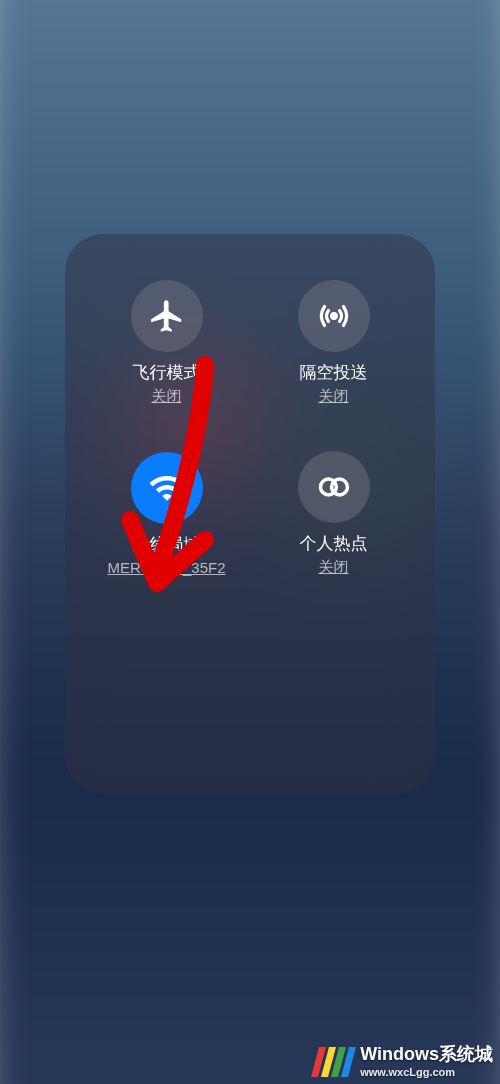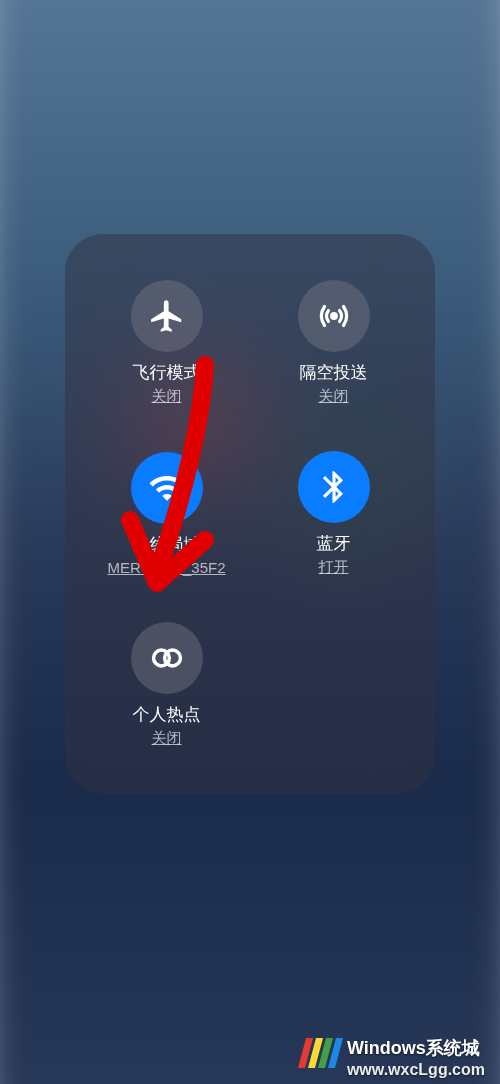--- a/index.html
+++ b/index.html
@@ -124,23 +124,23 @@
       position: absolute;
       top: 345px;
       left: 115px;
       pointer-events: none;
       z-index: 10;
     }
     
     .watermark {
       position: absolute;
       bottom: 0;
-      right: 12px;
-      display: flex;
-      align-items: flex-start;
+      right: 4px;
+      display: flex;
+      align-items: center;
       padding: 5px 3px;
     }
     
     .watermark-bars {
       display: flex;
       align-items: flex-end;
       gap: 3px;
       margin-right: 8px;
     }
     
@@ -157,21 +157,21 @@
       line-height: 1.2;
       text-shadow: 0 1px 2px rgba(0,0,0,0.6);
     }
     
     .watermark-text .title {
       font-size: 18px;
       font-weight: 700;
     }
     
     .watermark-text .url {
-      font-size: 16px;
+      font-size: 11px;
       opacity: 0.9;
     }
   </style>
 </head>
 <body>
 
 <div class="background"></div>
 
 <div class="control-panel">
   <div class="control-grid">
@@ -203,29 +203,20 @@
     <div class="control-item">
       <div class="control-icon-circle icon-on">
         <svg class="icon-svg" viewBox="0 0 24 24" fill="#ffffff">
           <path d="M1 9l2 2c4.97-4.97 13.03-4.97 18 0l2-2C16.93 2.93 7.08 2.93 1 9zm8 8l3 3 3-3c-1.65-1.66-4.34-1.66-6 0zm-4-4l2 2c2.76-2.76 7.24-2.76 10 0l2-2C15.14 9.14 8.87 9.14 5 13z"></path>
         </svg>
       </div>
       <div class="control-title">无线局域</div>
       <div class="control-status">MERCURY_35F2</div>
     </div>
 
-    <div class="control-item">
-      <div class="control-icon-circle icon-on">
-        <svg class="icon-svg" viewBox="0 0 24 24" fill="#ffffff">
-          <path d="M17.71 7.71L12 2h-1v7.59L6.41 5 5 6.41 10.59 12 5 17.59 6.41 19 11 14.41V22h1l5.71-5.71-4.3-4.29 4.3-4.29zM13 5.83l1.88 1.88L13 9.59V5.83zm1.88 10.46L13 18.17v-3.76l1.88 1.88z"></path>
-        </svg>
-      </div>
-      <div class="control-title">蓝牙</div>
-      <div class="control-status">打开</div>
-    </div>
 
 
     <div class="control-item">
       <div class="control-icon-circle icon-off">
         <svg class="icon-svg" viewBox="0 0 24 24" fill="none" stroke="#ffffff" stroke-width="2.2">
           <circle cx="8.5" cy="12" r="5"></circle>
           <circle cx="15.5" cy="12" r="5"></circle>
         </svg>
       </div>
       <div class="control-title">个人热点</div>

